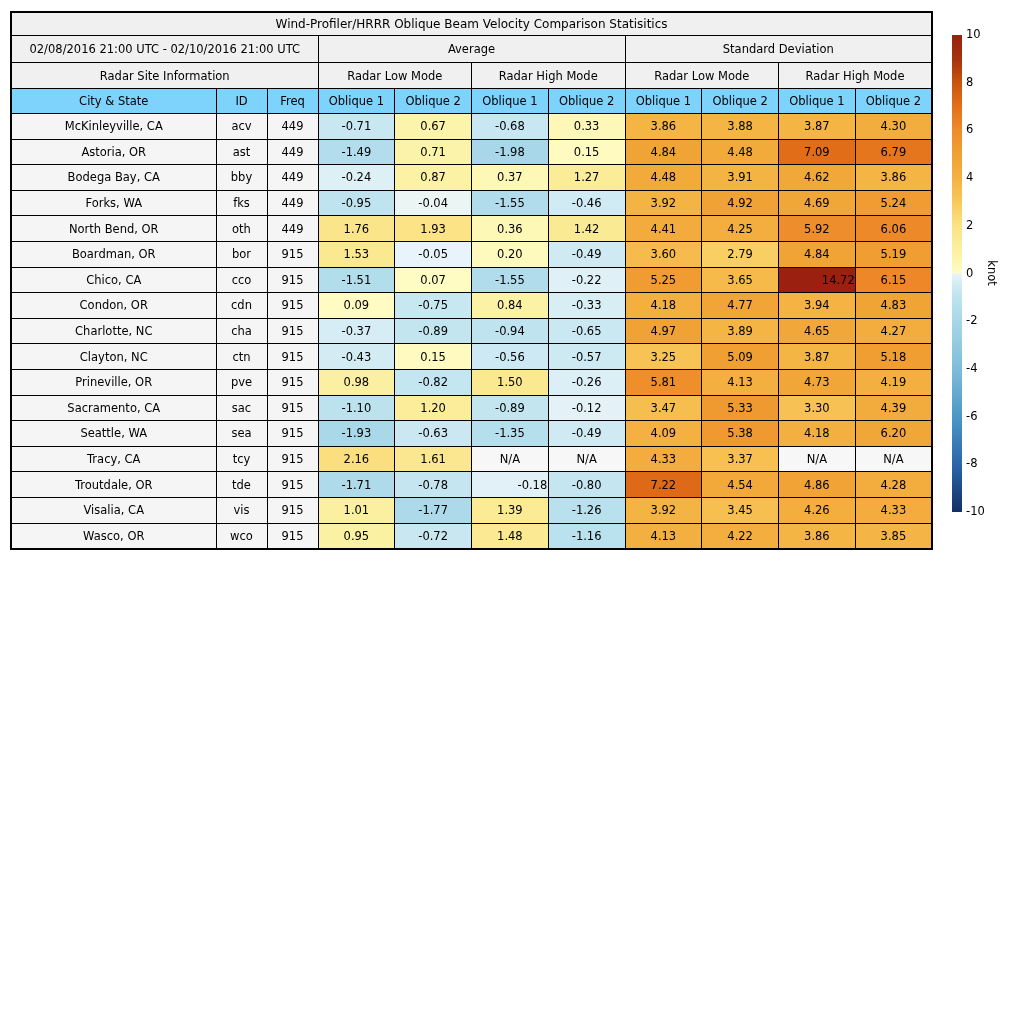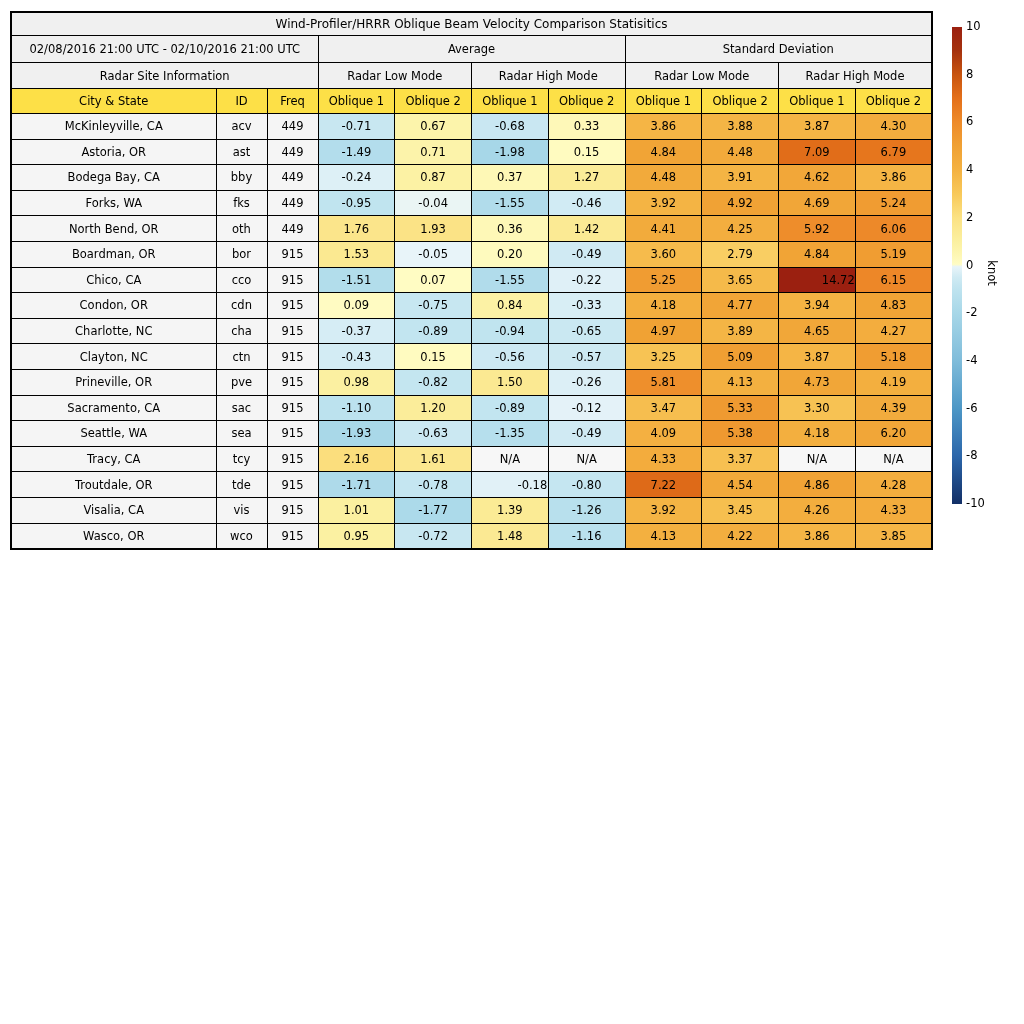--- a/index.html
+++ b/index.html
@@ -24,25 +24,25 @@
     vertical-align: middle;
     padding: 0;
     font-weight: normal;
     overflow: hidden;
     white-space: nowrap;
   }
   table.cmp { border: 2px solid #000; }
   tr.title-row th { height: 22px; background: #f0f0f0; font-size: 12px; }
   tr.hdr2 th { height: 26px; background: #f0f0f0; }
   tr.hdr3 th { height: 25px; background: #f0f0f0; }
-  tr.hdr4 th { height: 24px; background: #fde047; }
+  tr.hdr4 th { height: 24px; background: #7dd3fc; }
   tbody td { height: 24.6px; }
   td.lbl { background: #f5f5f5; }
 
-  .colorbar { position: absolute; left: 952px; top: 27px; width: 10px; height: 477px; }
+  .colorbar { position: absolute; left: 952px; top: 35px; width: 10px; height: 477px; }
   .cb-gradient { position: absolute; left: 0; top: 0; width: 100%; height: 100%; }
   .cb-tick {
     position: absolute; left: 14px; transform: translateY(-50%);
     font-size: 11.5px; line-height: 1; white-space: nowrap;
   }
   .cb-label {
     position: absolute; left: 992px; top: 273px;
     transform: translate(-50%, -50%) rotate(90deg);
     font-size: 11.5px; white-space: nowrap;
   }

